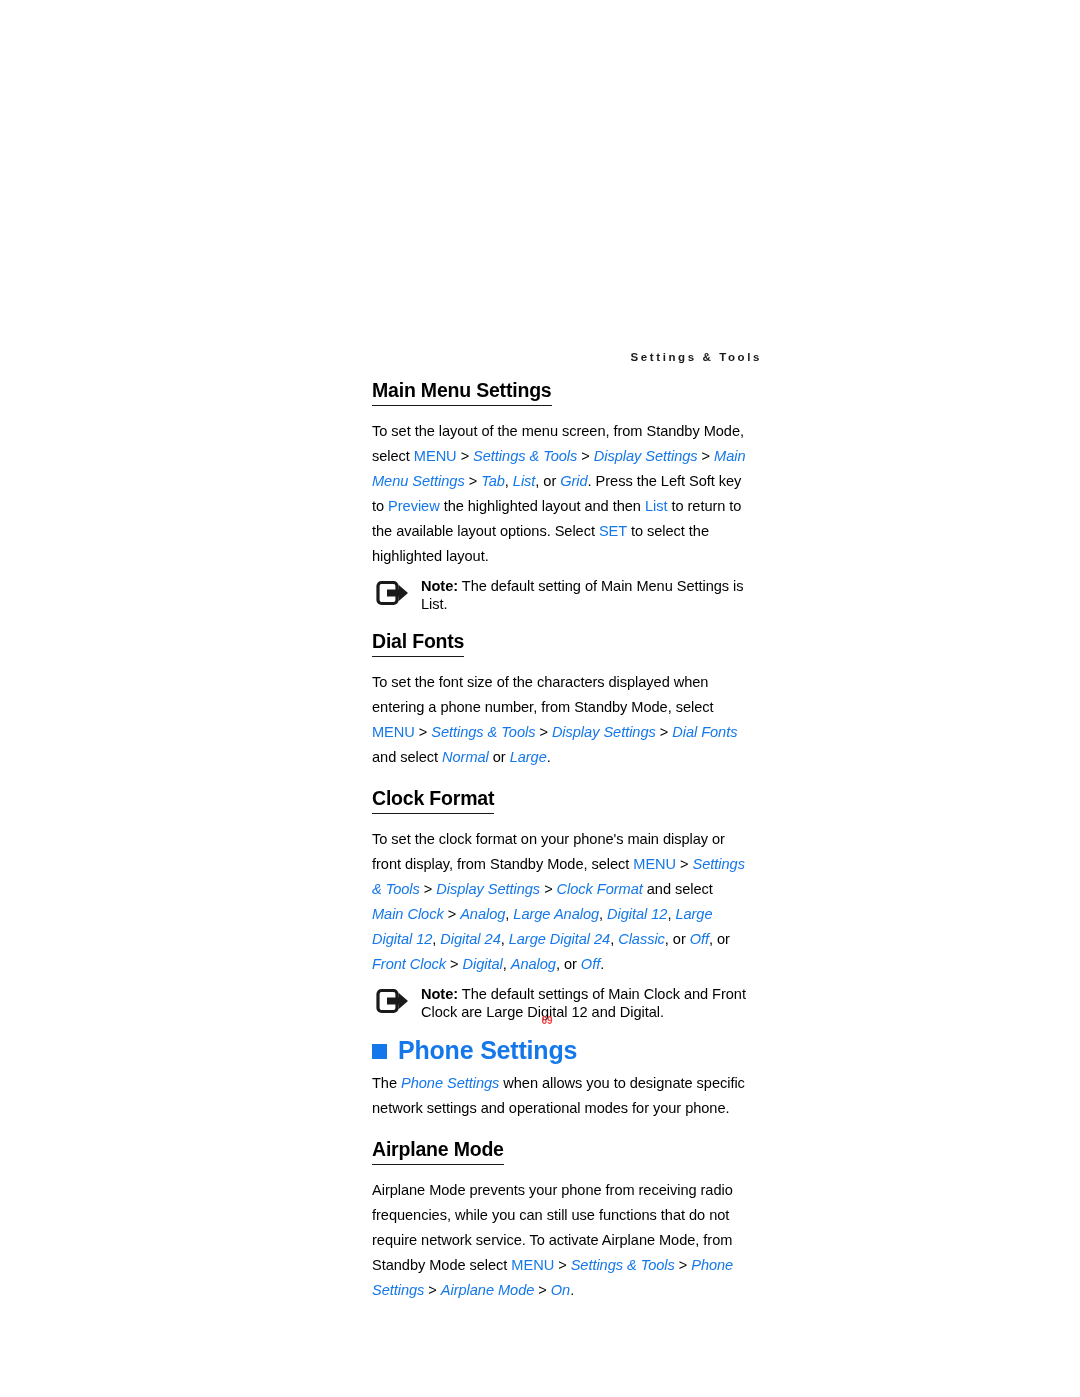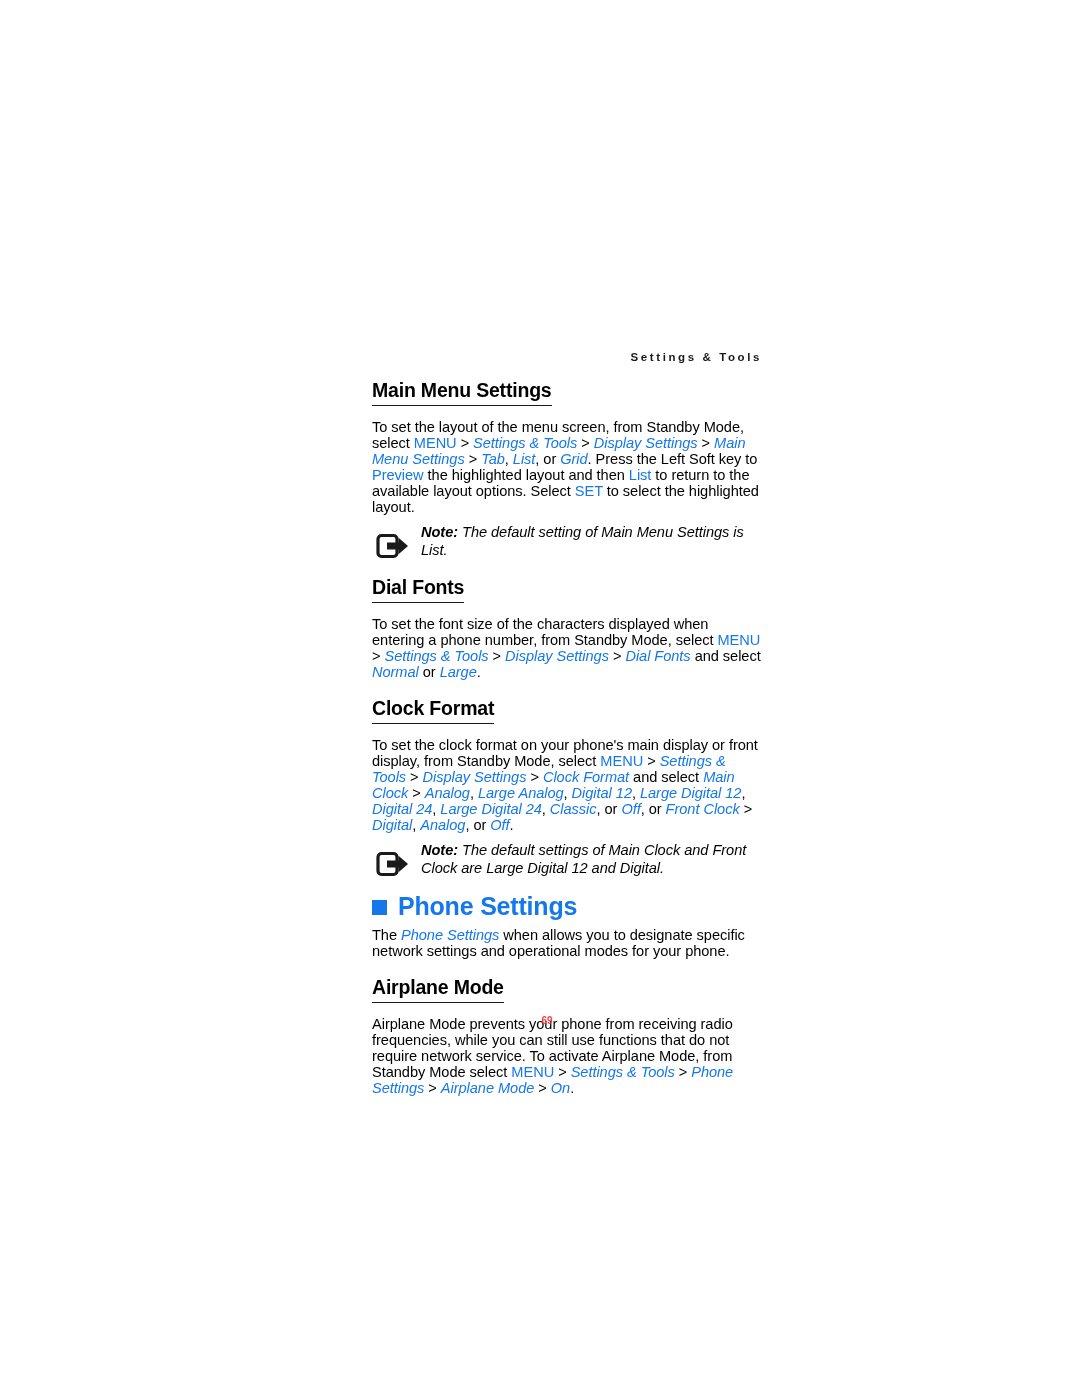--- a/index.html
+++ b/index.html
@@ -66,36 +66,35 @@
     background: #1478ea;
     display: inline-block;
     flex: 0 0 auto;
     position: relative;
     top: 1px;
   }
 
   
   p.body {
     font-size: 14.6px;
-    line-height: 16px;
-    margin: 0 0 8px 0;
+    line-height: 25px;
+    margin: 0 16px 8px 0;
     color: #000000;
     letter-spacing: -0.05px;
   }
   .i  { font-style: italic; color: #1478ea; }
   .b  { color: #1478ea; font-style: normal; }
   .sep { color: #000000; font-style: normal; }
 
   
   .note {
     display: flex;
-    align-items: flex-end;
+    align-items: flex-start;
     margin: 9px 0 14px 0;
     padding-left: 4px;
-    font-style: italic;
   }
   .note-icon {
     flex: 0 0 auto;
     width: 34px;
     height: 26px;
     margin-right: 11px;
     margin-top: 2px;
   }
   .note-text {
     font-size: 14.6px;

